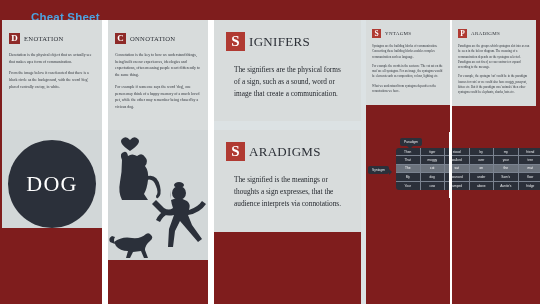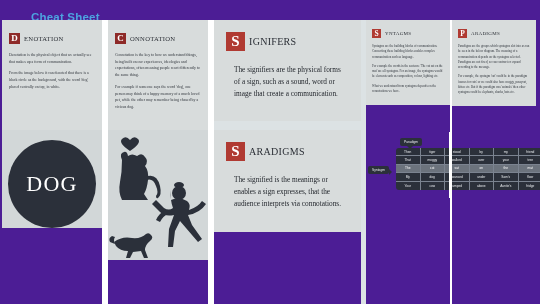--- a/index.html
+++ b/index.html
@@ -8,21 +8,21 @@
     width: 540px;
     height: 304px;
     overflow: hidden;
     background: #dce2e4;
     font-family: "Liberation Serif", serif;
   }
   #page {
     position: relative;
     width: 540px;
     height: 304px;
-    background: #4c1d95;
+    background: #7f1d1d;
   }
   
   .header {
     height: 26px;
     padding: 7px 0 0 31px;
     box-sizing: border-box;
   }
   .header-title {
     font-family: "Liberation Sans", sans-serif;
     font-weight: bold;
@@ -91,21 +91,21 @@
   .tiny .dropcap { width: 9px; height: 9px; font-size: 7.5px; }
   .tiny .head-rest { font-size: 5px; }
   .tiny .body p {
     font-size: 3.1px;
     line-height: 1.7;
     color: #31363d;
     margin: 0 0 4px 0;
   }
   
   .large .dropcap { width: 19px; height: 19px; font-size: 15px; }
-  .large .head-rest { font-size: 10px; }
+  .large .head-rest { font-size: 13px; }
   .large .body p {
     font-size: 7.3px;
     line-height: 1.62;
     color: #23272d;
     margin: 8px;
   }
   
   .c1-card { padding: 13px 7px 8px 7px; min-height: 110px; }
   .dog-wrap {
     background: #d2d7d8;
@@ -286,21 +286,21 @@
           <p>The signifiers are the physical forms of a sign, such as a sound, word or image that create a communication.</p>
         </div>
       </div>
       <div class="c3-gap"></div>
       <div class="card c3-card">
         <div class="head">
           <span class="dropcap bright">S</span>
           <span class="head-rest">ARADIGMS</span>
         </div>
         <div class="body" style="margin-top:13px">
-          <p>The signified is the meanings or enables a sign expresses, that the audience interprets via connotations.</p>
+          <p>The signified is the meanings or thoughts a sign expresses, that the audience interprets via connotations.</p>
         </div>
       </div>
     </div>
 
     <div style="width:5px;height:284px;background:#dce2e4"></div>
 
     <div class="col col-4 tiny">
       <div class="card c45-card">
         <div class="head">
           <span class="dropcap bright">S</span>

